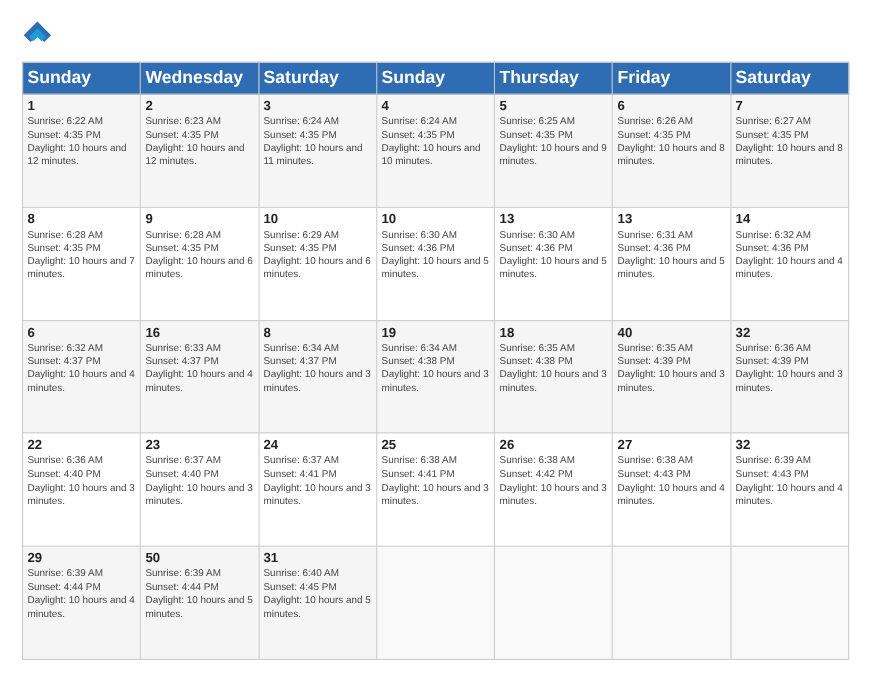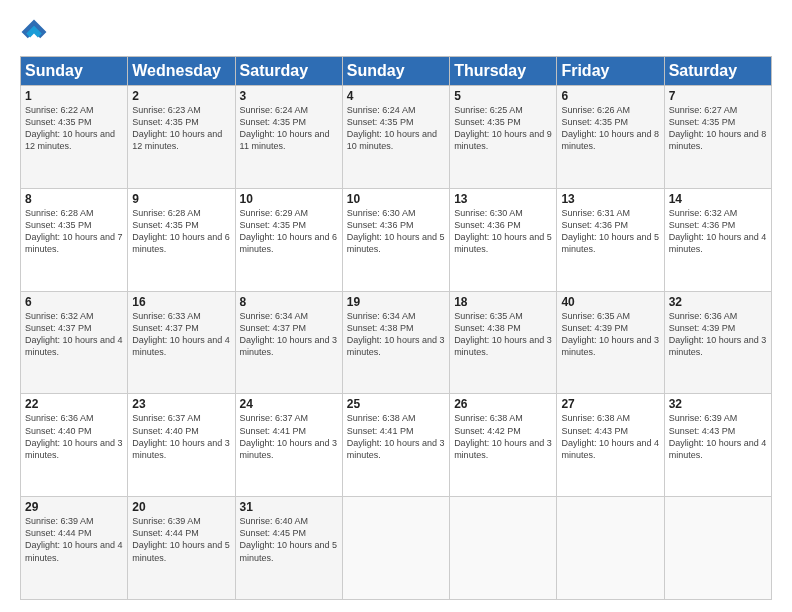--- a/index.html
+++ b/index.html
@@ -197,21 +197,21 @@
           <td><span class="day-num">26</span>
         <span class="day-info">Sunrise: 6:38 AM<br>Sunset: 4:42 PM<br>Daylight: 10 hours and 3 minutes.</span></td>
           <td><span class="day-num">27</span>
         <span class="day-info">Sunrise: 6:38 AM<br>Sunset: 4:43 PM<br>Daylight: 10 hours and 4 minutes.</span></td>
           <td><span class="day-num">32</span>
         <span class="day-info">Sunrise: 6:39 AM<br>Sunset: 4:43 PM<br>Daylight: 10 hours and 4 minutes.</span></td>
         </tr>
         <tr class="last-row">
           <td><span class="day-num">29</span>
         <span class="day-info">Sunrise: 6:39 AM<br>Sunset: 4:44 PM<br>Daylight: 10 hours and 4 minutes.</span></td>
-          <td><span class="day-num">20</span>
+          <td><span class="day-num">50</span>
         <span class="day-info">Sunrise: 6:39 AM<br>Sunset: 4:44 PM<br>Daylight: 10 hours and 5 minutes.</span></td>
           <td><span class="day-num">31</span>
         <span class="day-info">Sunrise: 6:40 AM<br>Sunset: 4:45 PM<br>Daylight: 10 hours and 5 minutes.</span></td>
           <td class="empty-cell"></td>
           <td class="empty-cell"></td>
           <td class="empty-cell"></td>
           <td class="empty-cell"></td>
         </tr>
       </tbody>
   </table>

